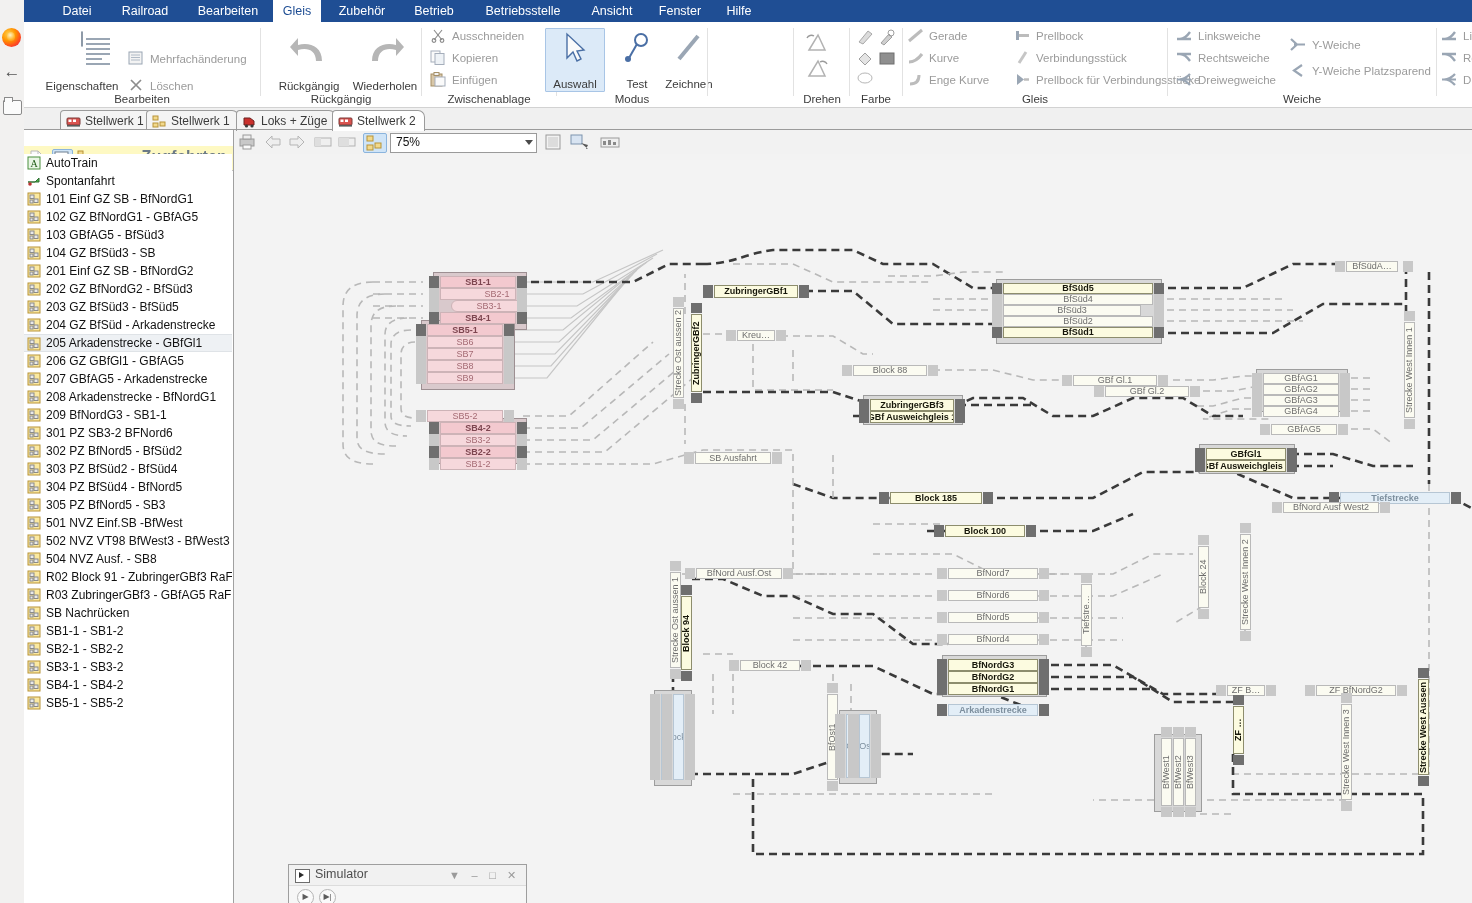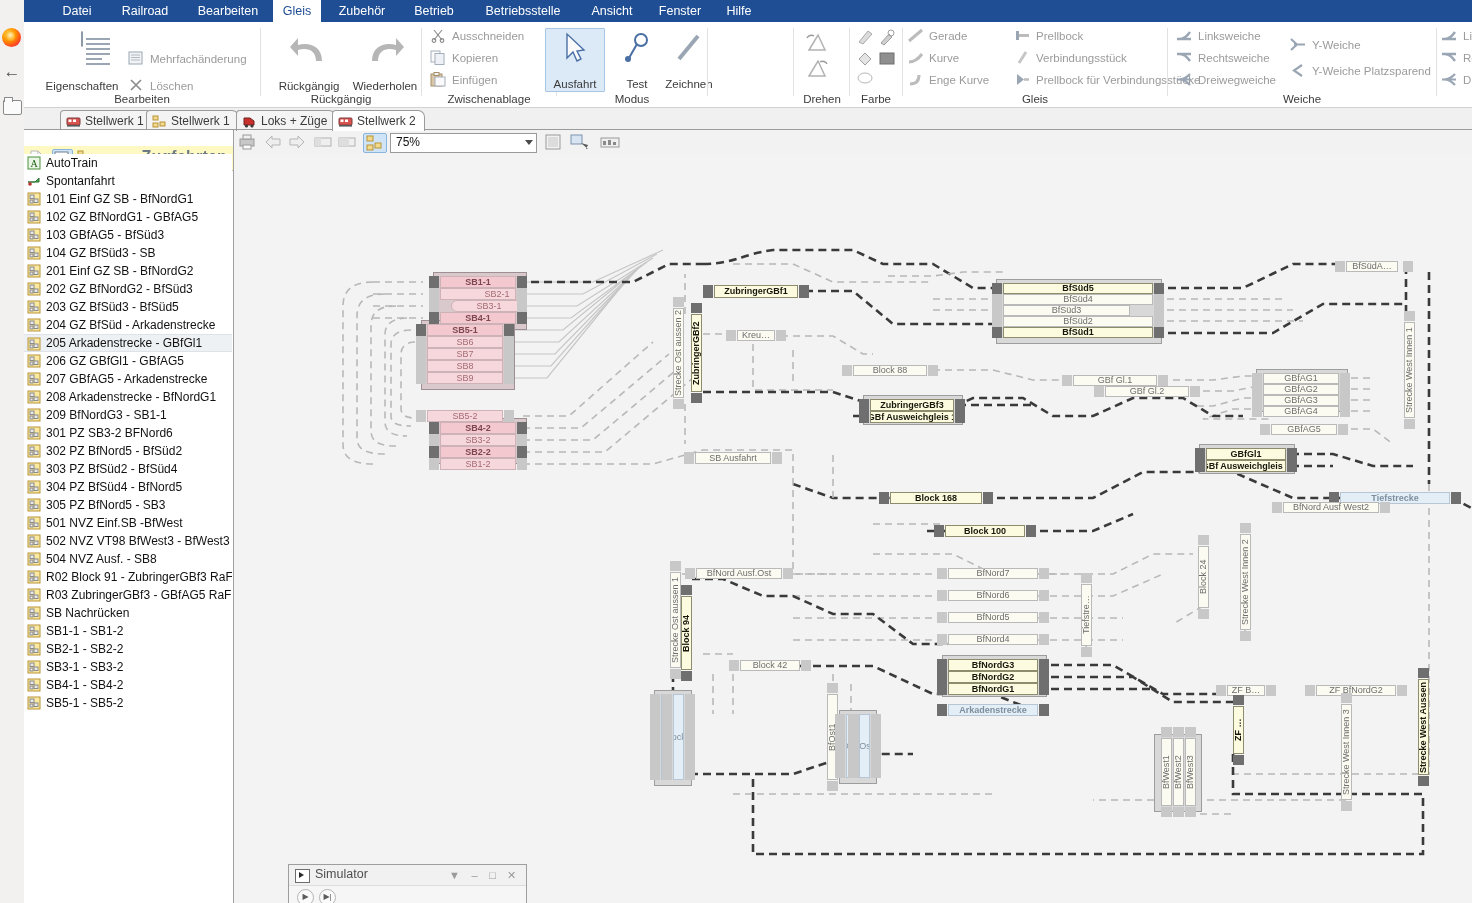--- a/index.html
+++ b/index.html
@@ -215,21 +215,21 @@
     <div class="rsep" style="left:532px"></div>
 
     <div class="rgroup" style="left:533px;width:150px">
       <div class="modebox" style="left:-12px;top:6px;width:58px;height:62px"></div>
       <div class="bigbtn" style="left:-18px;top:10px;height:58px">
         <span class="gl" style="top:0">
           <svg width="26" height="32" viewBox="0 0 26 32">
               <path d="M5 2 L5 26 L11 20 L15 29 L19 27 L15 19 L22 18 Z" fill="#fbfbfb" stroke="#4a6fa5" stroke-width="1.4"></path>
             </svg>
         </span>
-        <span class="lbl" style="left:-15px;width:102px">Ausfahrt</span>
+        <span class="lbl" style="left:-15px;width:102px">Auswahl</span>
       </div>
       <div class="bigbtn" style="left:44px;top:10px;height:58px">
         <span class="gl" style="top:0">
           <svg width="30" height="32" viewBox="0 0 30 32">
               <circle cx="19" cy="8" r="6" fill="none" stroke="#4a6fa5" stroke-width="2"></circle>
               <path d="M15 12 L7 26" stroke="#4a6fa5" stroke-width="2" fill="none"></path>
               <circle cx="6" cy="27" r="3" fill="#4a6fa5"></circle>
             </svg>
         </span>
         <span class="lbl" style="left:-9px;width:90px">Test</span>
@@ -930,21 +930,21 @@
           <div class="cap" style="left: 722px; top: 245px; width: 10px; height: 12px;"></div>
           <div class="blk on" style="left: 637px; top: 257px; width: 84px; height: 12px;">GBf Ausweichgleis 1</div>
           <div class="cap" style="left: 626px; top: 257px; width: 10px; height: 12px;"></div>
           <div class="cap" style="left: 722px; top: 257px; width: 10px; height: 12px;"></div>
           <div class="blk on" style="left: 770px; top: 129px; width: 150px; height: 11px;">BfSüd5</div>
           <div class="cap" style="left: 759px; top: 129px; width: 10px; height: 11px;"></div>
           <div class="cap" style="left: 921px; top: 129px; width: 10px; height: 11px;"></div>
           <div class="blk" style="left: 770px; top: 140px; width: 150px; height: 11px;">BfSüd4</div>
           <div class="cap lt" style="left: 759px; top: 140px; width: 10px; height: 11px;"></div>
           <div class="cap lt" style="left: 921px; top: 140px; width: 10px; height: 11px;"></div>
-          <div class="blk" style="left: 770px; top: 151px; width: 127px; height: 11px;">BfSüd3</div>
+          <div class="blk" style="left: 770px; top: 151px; width: 138px; height: 11px;">BfSüd3</div>
           <div class="cap lt" style="left: 759px; top: 151px; width: 10px; height: 11px;"></div>
           <div class="cap lt" style="left: 921px; top: 151px; width: 10px; height: 11px;"></div>
           <div class="blk" style="left: 770px; top: 162px; width: 150px; height: 11px;">BfSüd2</div>
           <div class="cap lt" style="left: 759px; top: 162px; width: 10px; height: 11px;"></div>
           <div class="cap lt" style="left: 921px; top: 162px; width: 10px; height: 11px;"></div>
           <div class="blk on" style="left: 770px; top: 173px; width: 150px; height: 11px;">BfSüd1</div>
           <div class="cap" style="left: 759px; top: 173px; width: 10px; height: 11px;"></div>
           <div class="cap" style="left: 921px; top: 173px; width: 10px; height: 11px;"></div>
           <div class="blk" style="left: 840px; top: 221px; width: 84px; height: 11px;">GBf Gl.1</div>
           <div class="cap lt" style="left: 829px; top: 221px; width: 10px; height: 11px;"></div>
@@ -972,21 +972,21 @@
           <div class="cap" style="left: 1054px; top: 294px; width: 10px; height: 12px;"></div>
           <div class="blk on" style="left: 973px; top: 306px; width: 80px; height: 12px;">GBf Ausweichgleis 2</div>
           <div class="cap" style="left: 962px; top: 306px; width: 10px; height: 12px;"></div>
           <div class="cap" style="left: 1054px; top: 306px; width: 10px; height: 12px;"></div>
           <div class="blk" style="left: 1113px; top: 107px; width: 52px; height: 11px;">BfSüdA…</div>
           <div class="cap lt" style="left: 1102px; top: 107px; width: 10px; height: 11px;"></div>
           <div class="cap lt" style="left: 1170px; top: 107px; width: 10px; height: 11px;"></div>
           <div class="blk vert" style="left: 1171px; top: 168px; width: 11px; height: 96px;">Strecke West Innen 1</div>
           <div class="cap lt" style="left: 1171px; top: 157px; width: 11px; height: 10px;"></div>
           <div class="cap lt" style="left: 1171px; top: 265px; width: 11px; height: 10px;"></div>
-          <div class="blk on" style="left: 657px; top: 338px; width: 92px; height: 12px;">Block 168</div>
+          <div class="blk on" style="left: 657px; top: 338px; width: 92px; height: 12px;">Block 185</div>
           <div class="cap" style="left: 646px; top: 338px; width: 10px; height: 12px;"></div>
           <div class="cap" style="left: 750px; top: 338px; width: 10px; height: 12px;"></div>
           <div class="blk on" style="left: 712px; top: 371px; width: 80px; height: 12px;">Block 100</div>
           <div class="cap" style="left: 701px; top: 371px; width: 10px; height: 12px;"></div>
           <div class="cap" style="left: 793px; top: 371px; width: 10px; height: 12px;"></div>
           <div class="blk blue on" style="left: 1107px; top: 338px; width: 110px; height: 12px;">Tiefstrecke</div>
           <div class="cap" style="left: 1096px; top: 338px; width: 10px; height: 12px;"></div>
           <div class="cap" style="left: 1218px; top: 338px; width: 10px; height: 12px;"></div>
           <div class="blk" style="left: 463px; top: 414px; width: 86px; height: 11px;">BfNord Ausf.Ost</div>
           <div class="cap lt" style="left: 452px; top: 414px; width: 10px; height: 11px;"></div>

